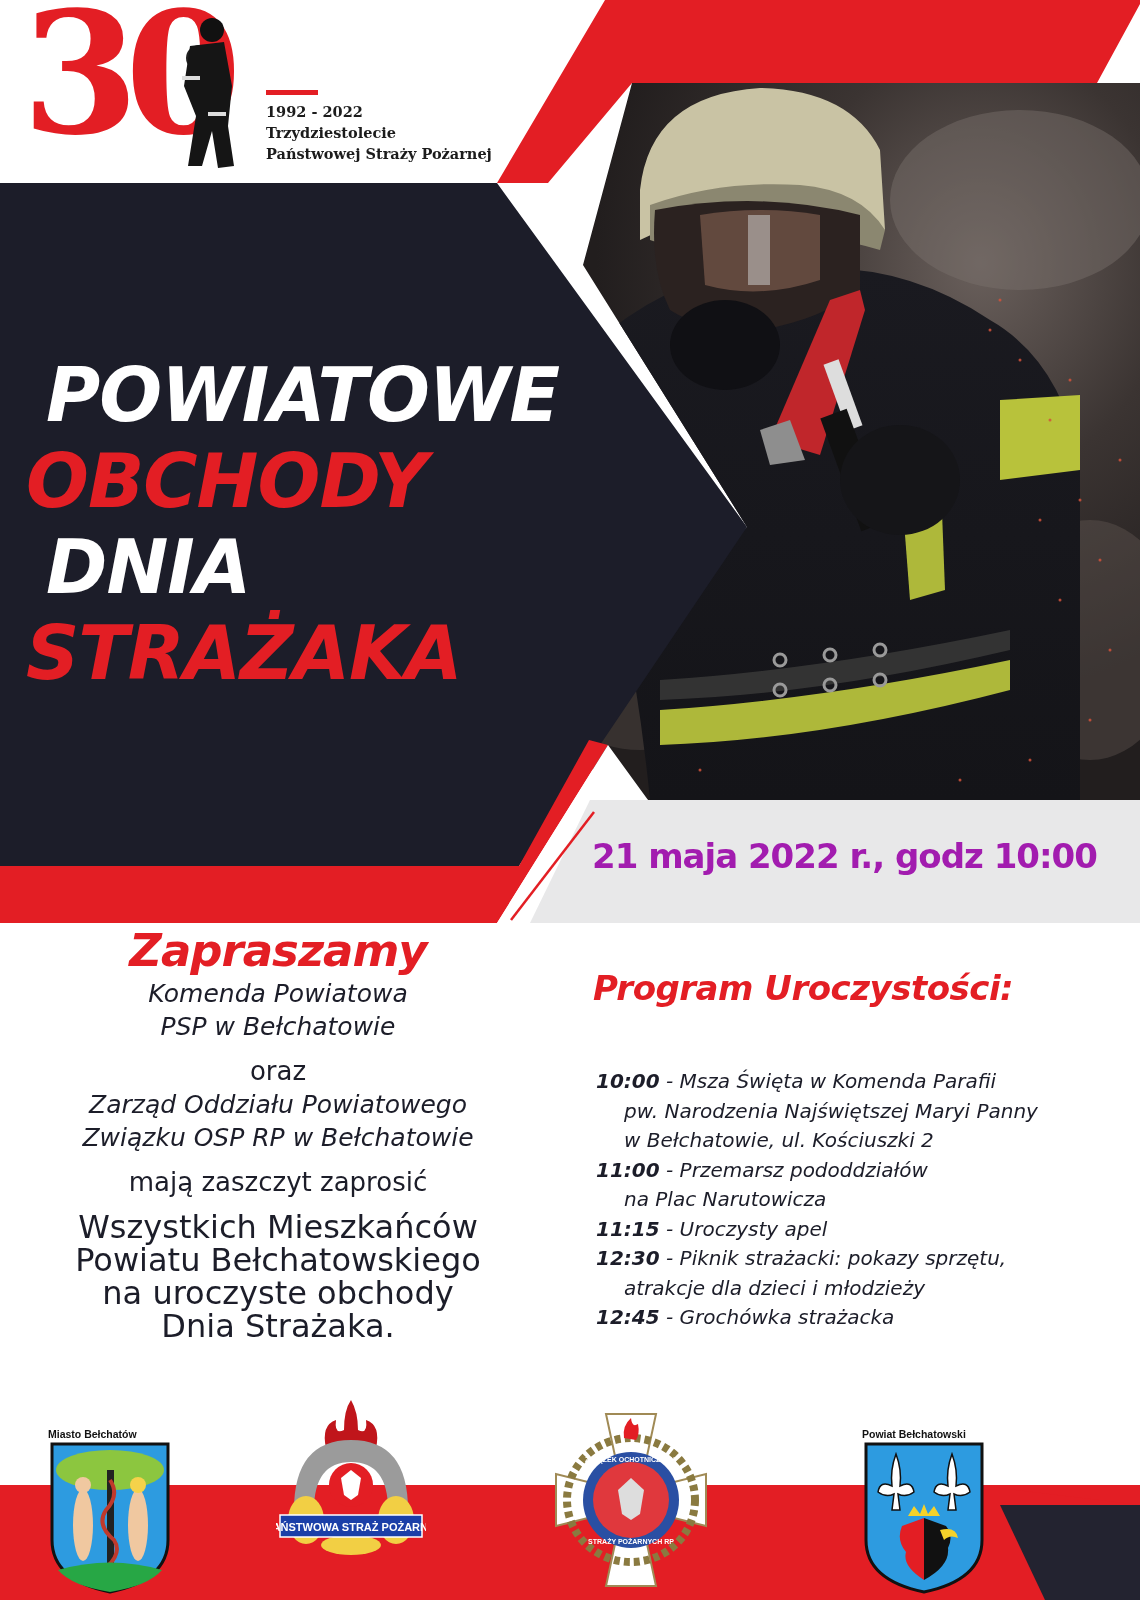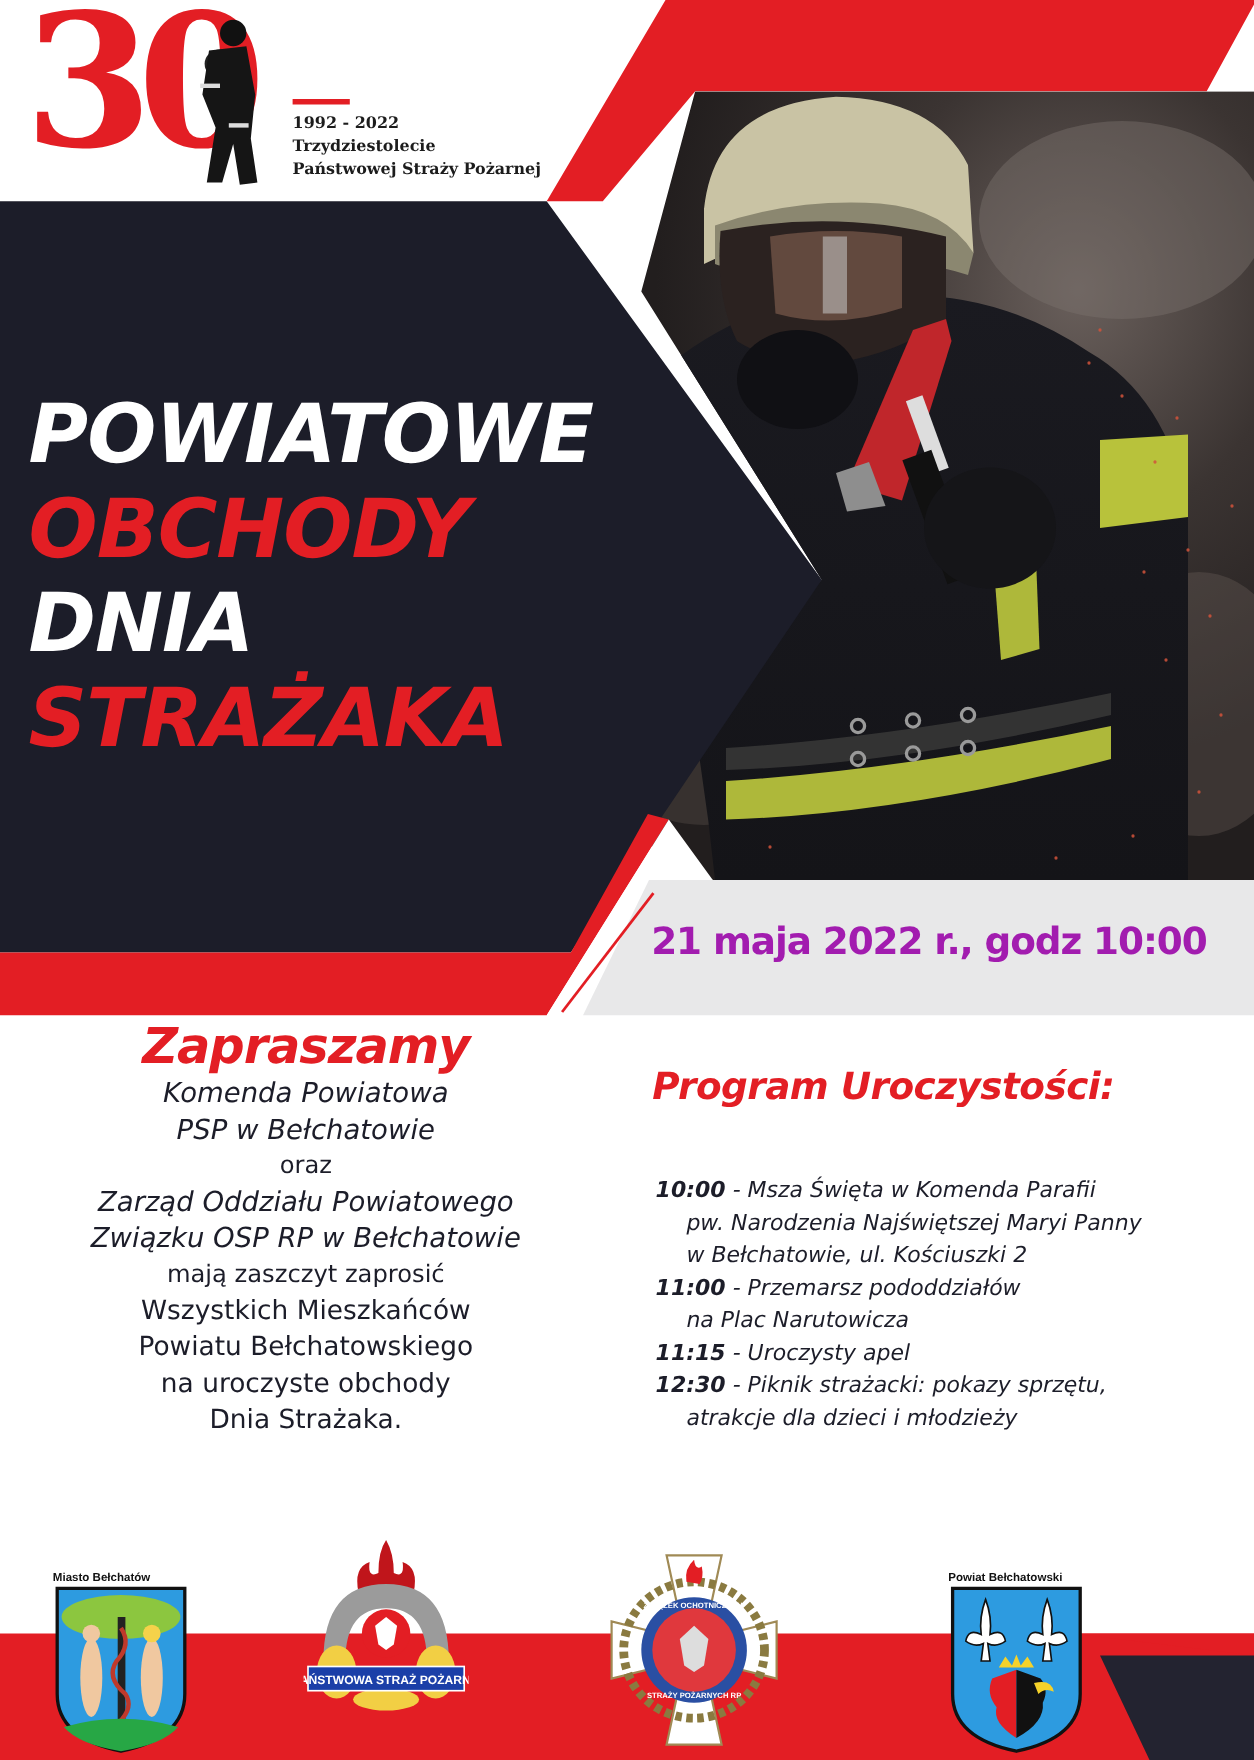--- a/index.html
+++ b/index.html
@@ -6,30 +6,30 @@
   body{width:1140px;height:1600px;position:relative;overflow:hidden;font-family:"DejaVu Sans","Liberation Sans",sans-serif;}
   .abs{position:absolute;}
   #bg{position:absolute;left:0;top:0;width:1140px;height:1600px;}
   
   .logo30{left:22px;top:8px;width:230px;height:160px;}
   .thirty{position:absolute;left:0;top:-18px;font-family:"DejaVu Serif","Liberation Serif",serif;font-weight:bold;font-size:168px;letter-spacing:-14px;color:#e31e24;line-height:1;}
   .logo-bar{left:266px;top:90px;width:52px;height:5px;background:#e31e24;}
   .logo-text{left:266px;top:101px;font-family:"DejaVu Serif","Liberation Serif",serif;font-weight:bold;color:#1c1c1c;font-size:14.5px;line-height:21px;}
   
   .heading{left:26px;top:352px;font-family:"DejaVu Sans","Liberation Sans",sans-serif;font-weight:bold;font-style:italic;font-size:74px;line-height:86px;letter-spacing:-1px;}
-  .heading .w{color:#ffffff;}
+  .heading .w{color:#ffffff;margin-left:20px;}
   .heading .r{color:#e31e24;}
   
   .date{left:592px;top:836px;font-family:"DejaVu Sans","Liberation Sans",sans-serif;font-weight:bold;font-size:34px;color:#a21caf;letter-spacing:-1px;white-space:nowrap;}
   
   .invite{left:18px;top:925px;width:520px;text-align:center;color:#1c1d29;}
   .invite .title{font-family:"DejaVu Sans","Liberation Sans",sans-serif;font-weight:bold;font-style:italic;font-size:45px;color:#e31e24;line-height:52px;letter-spacing:-1px;}
   .invite .it{font-style:italic;font-size:25px;line-height:33px;}
-  .invite .reg{font-size:22px;line-height:33px;}
-  .invite .big{font-size:24px;line-height:33px;font-weight:500;}
+  .invite .reg{font-size:26px;line-height:33px;margin-top:12px;}
+  .invite .big{font-size:32px;line-height:33px;margin-top:12px;font-weight:500;}
   
   .prog-title{left:593px;top:968px;font-weight:bold;font-style:italic;font-size:34px;color:#e31e24;white-space:nowrap;letter-spacing:-0.5px;}
   .prog{left:596px;top:1067px;font-size:20px;line-height:29.5px;color:#1c1d29;font-style:italic;}
   .prog .t{font-weight:bold;}
   .prog .ind{padding-left:28px;}
   
   .logo-label{font-family:"Liberation Sans","DejaVu Sans",sans-serif;font-weight:bold;font-size:10.5px;color:#111;text-align:left;white-space:nowrap;}
 </style>
 </head>
 <body>
@@ -170,20 +170,21 @@
 <div class="abs prog-title">Program Uroczystości:</div>
 <div class="abs prog">
   <div><span class="t">10:00</span><span> - </span><span>Msza Święta w Komenda Parafii</span></div>
   <div class="ind">pw. Narodzenia Najświętszej Maryi Panny</div>
   <div class="ind">w Bełchatowie, ul. Kościuszki 2</div>
   <div><span class="t">11:00</span><span> - </span><span>Przemarsz pododdziałów</span></div>
   <div class="ind">na Plac Narutowicza</div>
   <div><span class="t">11:15</span><span> - </span><span>Uroczysty apel</span></div>
   <div><span class="t">12:30</span><span> - </span><span>Piknik strażacki: pokazy sprzętu,</span></div>
   <div class="ind">atrakcje dla dzieci i młodzieży</div>
+  <div><span class="t">12:45</span><span> - </span><span>Grochówka strażacka</span></div>
 </div>
 
 <div class="abs" style="left:48px;top:1428px;width:126px;">
   <div class="logo-label">Miasto Bełchatów</div>
   <svg width="126" height="156" viewBox="0 0 126 156">
     <path d="M4,4 L120,4 L120,100 Q120,140 62,152 Q4,140 4,100Z" fill="#2d9be0" stroke="#111" stroke-width="3"></path>
     <ellipse cx="62" cy="30" rx="54" ry="20" fill="#8cc63f"></ellipse>
     <rect x="59" y="30" width="7" height="100" fill="#222"></rect>
     <path d="M62,40 Q72,55 58,70 Q48,85 66,100 Q74,112 60,126" fill="none" stroke="#c0392b" stroke-width="4"></path>
     <ellipse cx="35" cy="85" rx="10" ry="36" fill="#f0c8a0"></ellipse>

